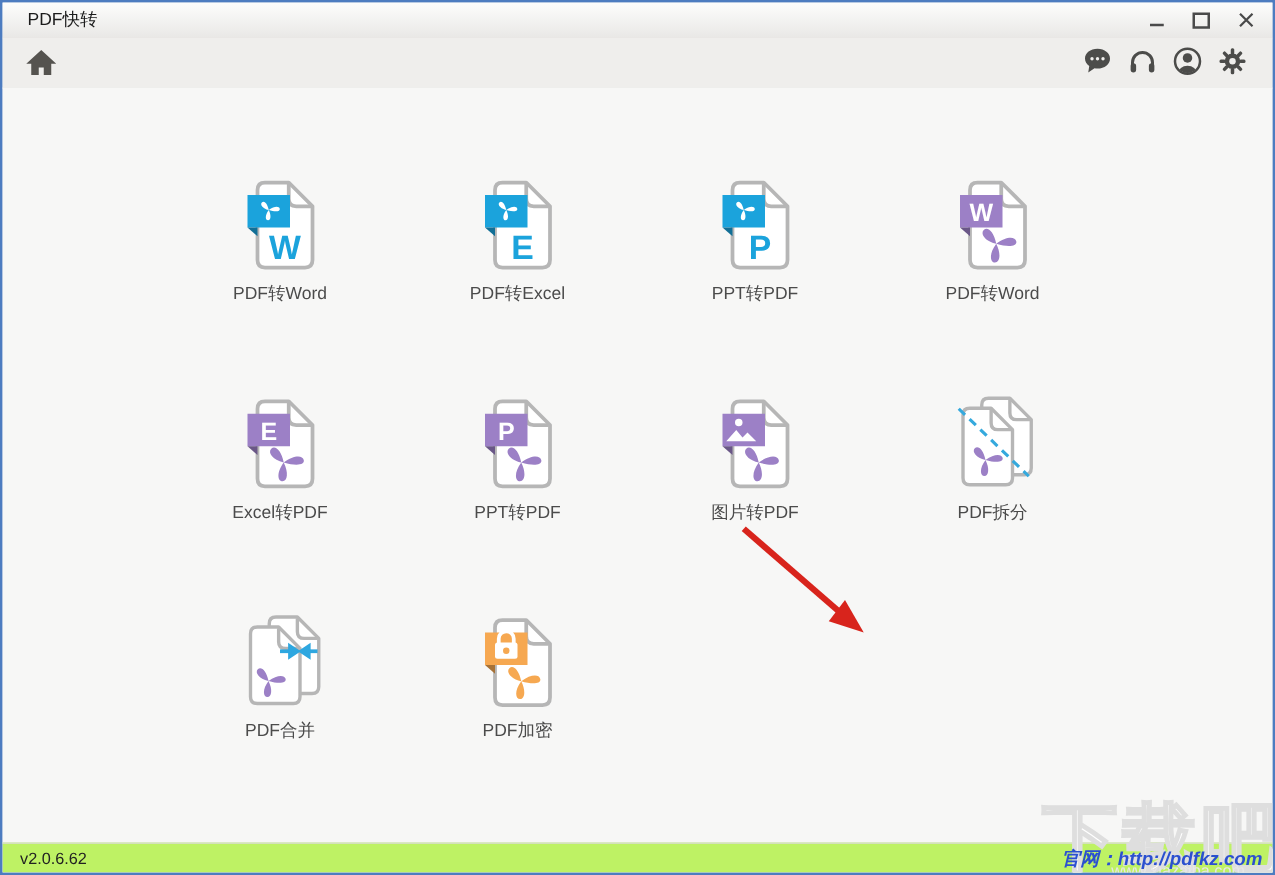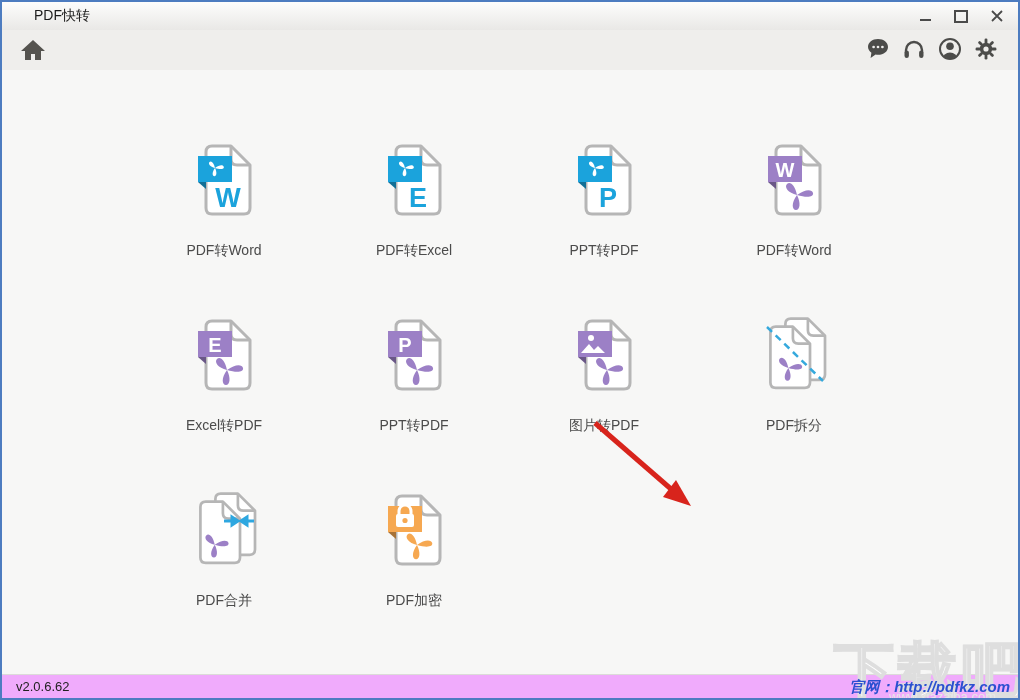--- a/index.html
+++ b/index.html
@@ -1,40 +1,40 @@
 <!DOCTYPE html>
 <html style="--arrow: #d8241c; --hl: #e32119;"><head>
 <meta charset="utf-8">
 <style>
   html,body{margin:0;padding:0;background:#d0d0d0;font-family:"Liberation Sans","DejaVu Sans",sans-serif;}
   .window{position:relative;width:1020px;height:700px;box-sizing:border-box;border:2px solid #4d7cc0;background:#f7f7f6;overflow:hidden;}
   
   .titlebar{position:absolute;left:0;top:0;right:0;height:28px;background:linear-gradient(#fdfdfc,#e9e8e6);border-bottom:1px solid #d3d2d0;display:flex;align-items:center;}
-  .title-text{font-size:14px;color:#1c1c1c;padding-left:32px;}
+  .title-text{font-size:14px;color:#1c1c1c;padding-left:20px;}
   .win-controls{position:absolute;right:10px;top:0;height:28px;display:flex;align-items:center;gap:14px;}
   .win-btn{width:22px;height:20px;display:flex;align-items:center;justify-content:center;cursor:pointer;}
   .glyph-min{width:11px;height:2px;background:#4a4a4a;margin-top:7px;}
   .glyph-max{width:10px;height:9px;border:2px solid #4a4a4a;}
   
   .toolbar{position:absolute;left:0;top:28px;right:0;height:40px;background:#efeeec;border-bottom:1px solid #dbdad7;}
   .home-btn{position:absolute;left:18px;top:8px;width:26px;height:24px;cursor:pointer;}
   .right-icons{position:absolute;right:20px;top:7px;display:flex;gap:12px;align-items:center;}
   .tb-icon{width:24px;height:24px;cursor:pointer;}
   
   .main{position:absolute;left:0;top:68px;right:0;bottom:23px;background:#f7f7f6;}
   .grid{position:absolute;left:127px;top:72px;display:grid;grid-template-columns:repeat(4,190px);row-gap:63px;}
   .tile{position:relative;height:112px;display:flex;flex-direction:column;align-items:center;cursor:pointer;}
   .tile-icon{width:68px;height:76px;}
   .tile-icon svg{display:block;width:68px;height:76px;overflow:visible;}
-  .tile-label{margin-top:24px;font-size:14px;color:#4b4b4b;white-space:nowrap;}
+  .tile-label{margin-top:8px;font-size:14px;color:#4b4b4b;white-space:nowrap;}
   .red-frame{position:absolute;left:40px;top:-4px;width:98px;height:102px;border:5px solid var(--hl,#e32119);pointer-events:none;}
   
   .arrow-overlay{position:absolute;left:0;top:0;width:1020px;height:700px;pointer-events:none;}
   
-  .statusbar{position:absolute;left:0;right:0;bottom:0;height:23px;background:#f0abfc;border-top:1px solid #dcdbd9;}
+  .statusbar{position:absolute;left:0;right:0;bottom:0;height:23px;background:#bef264;border-top:1px solid #dcdbd9;}
   .version{position:absolute;left:14px;top:4px;font-size:13px;color:#222;}
   .website{position:absolute;right:8px;top:3px;font-size:15px;font-weight:bold;color:#2b50d0;z-index:7;cursor:pointer;font-style:italic;}
   
   .watermark{position:absolute;right:-8px;bottom:-6px;z-index:5;pointer-events:none;text-align:right;}
   .wm-big{font-size:60px;font-weight:bold;letter-spacing:4px;color:#ffffff;-webkit-text-stroke:2px #dedede;text-shadow:0 0 1px #d8d8d8;line-height:1;}
   .wm-small{font-size:13px;color:#e7e7e7;margin-top:-12px;margin-right:30px;}
 </style>
 </head>
 <body>
 

